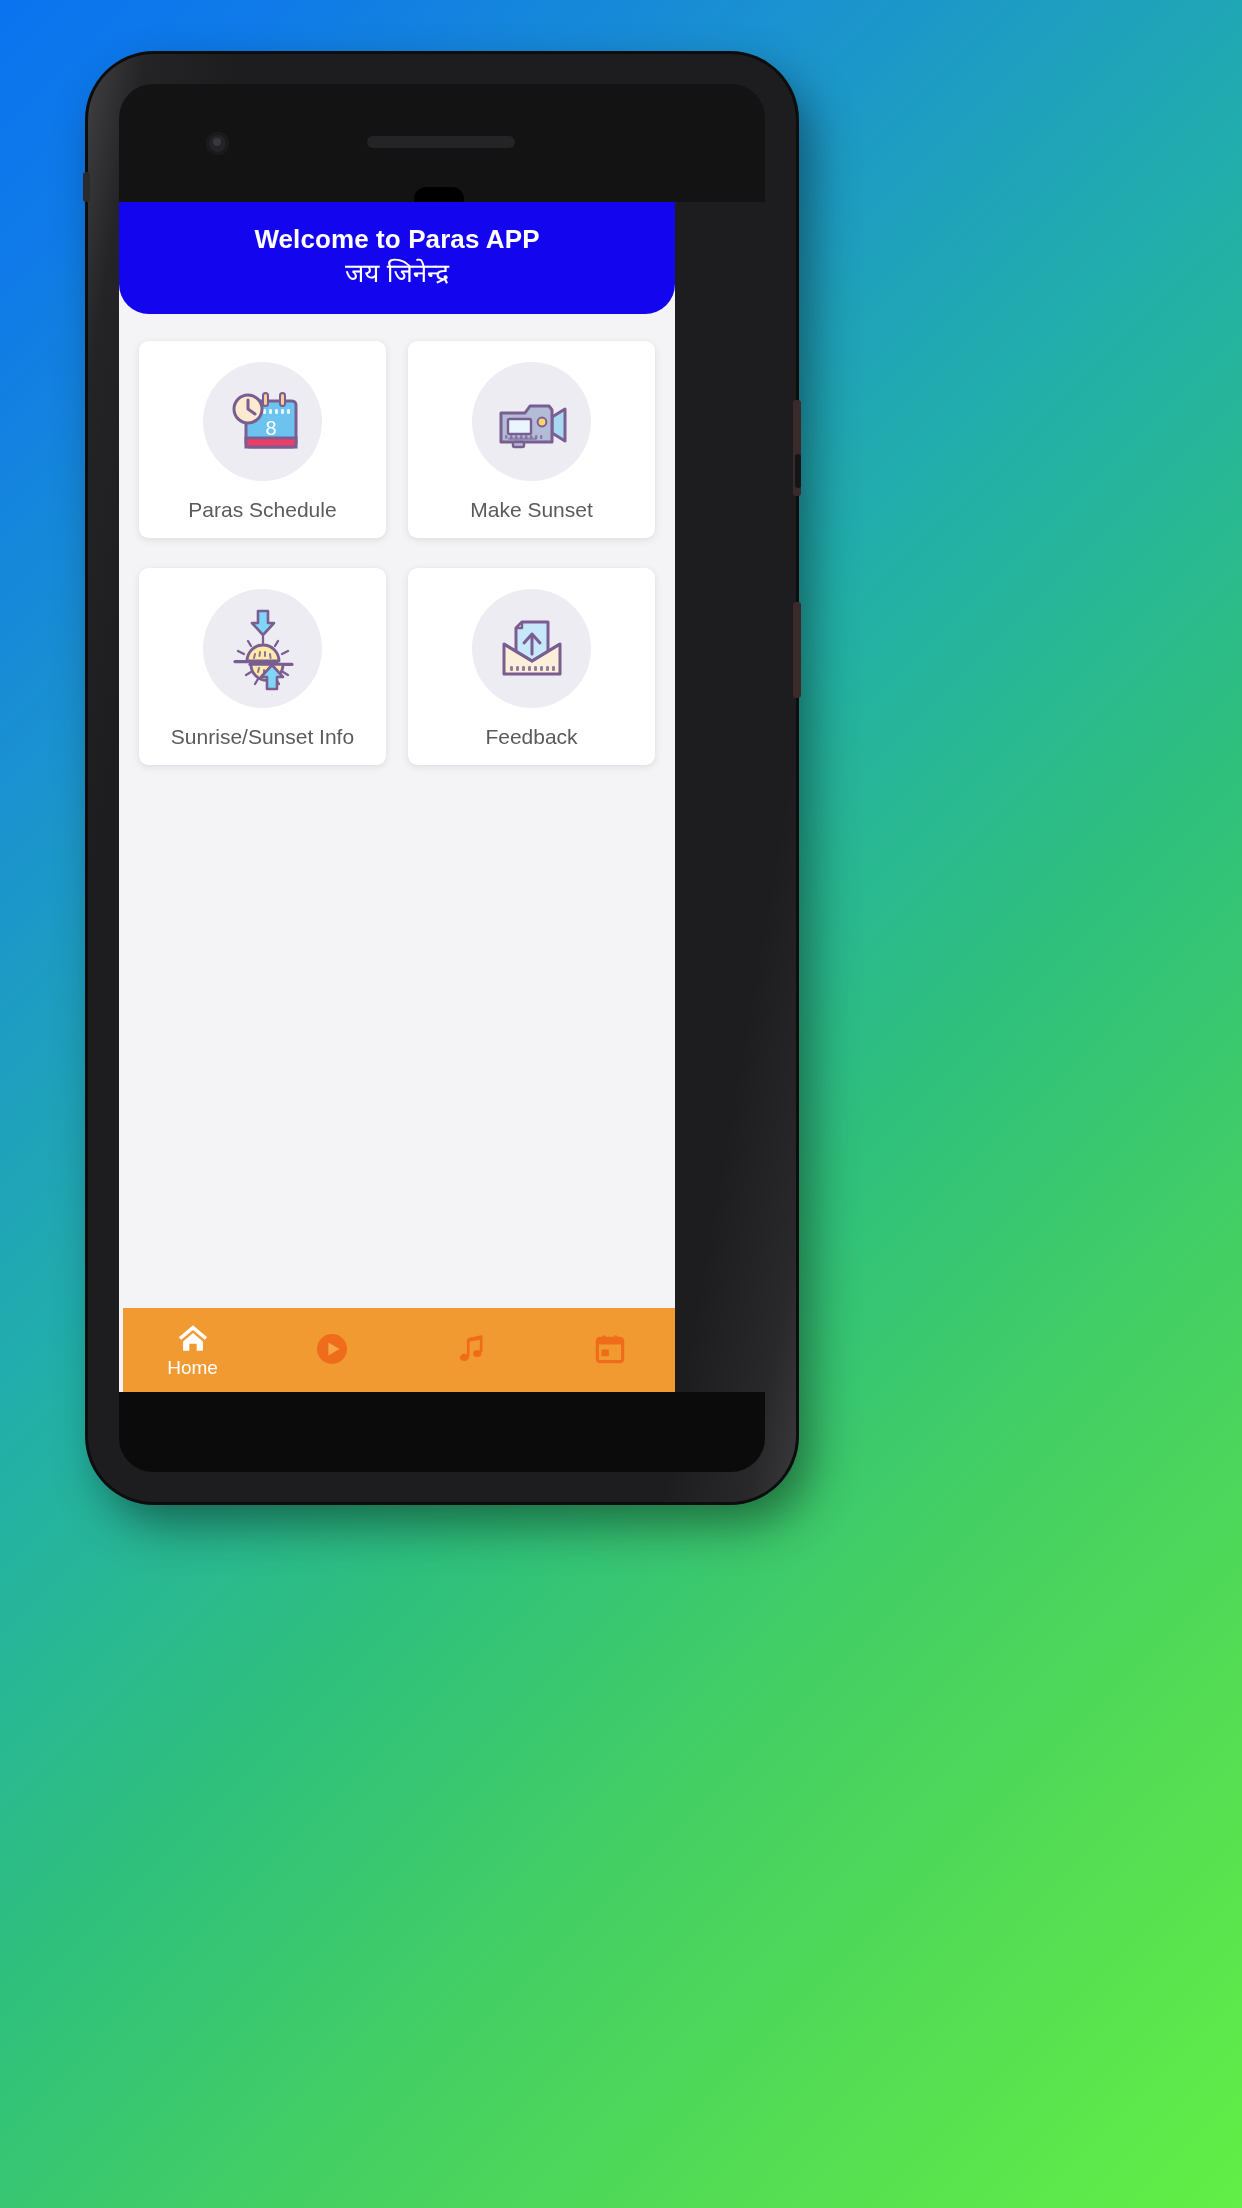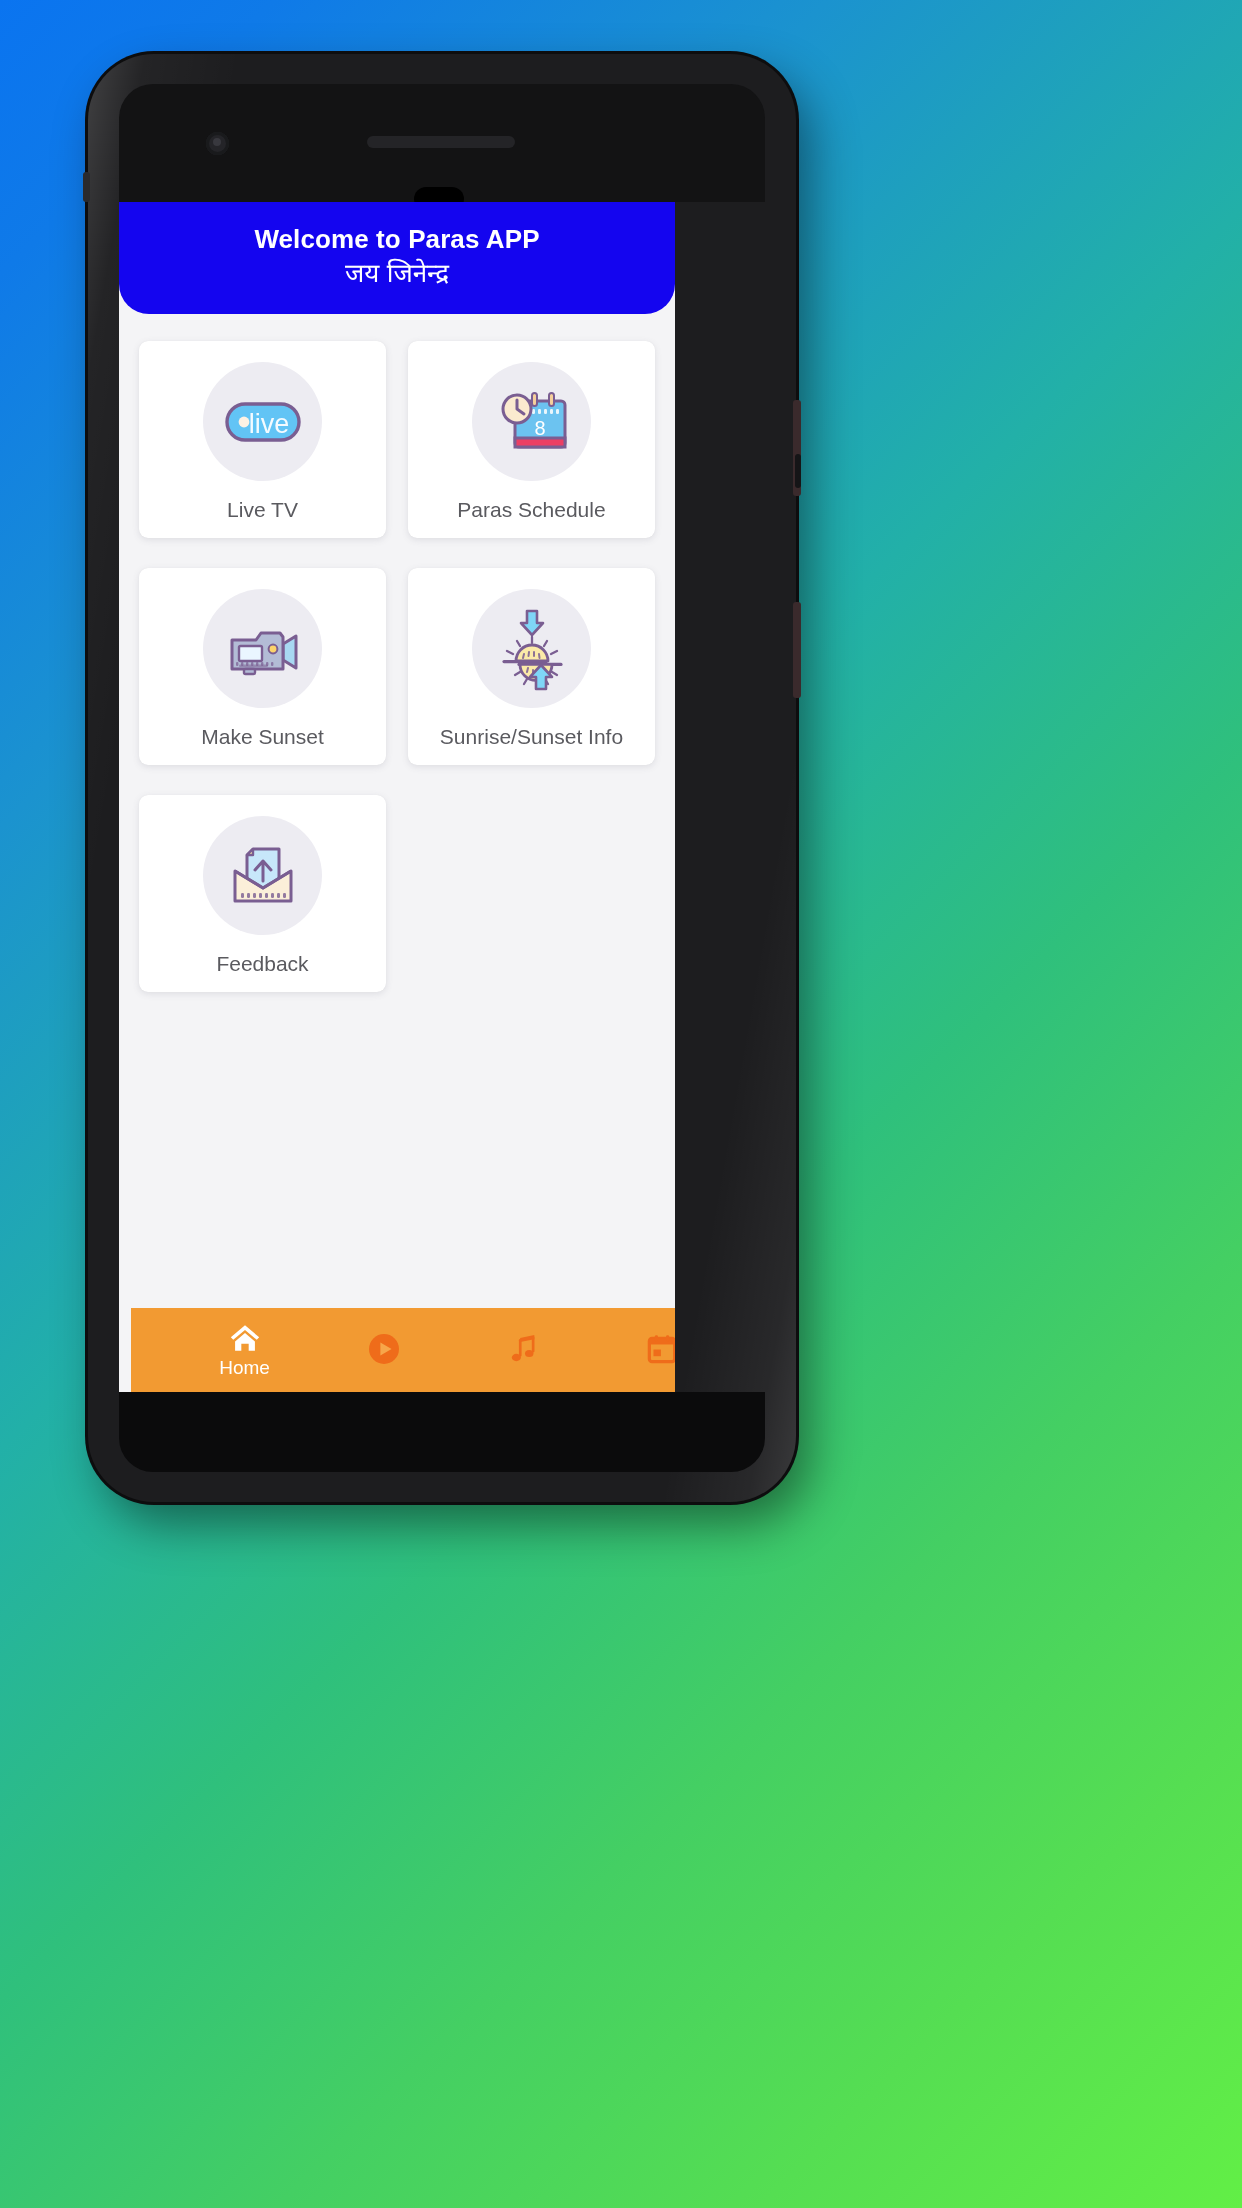--- a/index.html
+++ b/index.html
@@ -181,28 +181,27 @@
     margin-top: 17px;
     font-size: 21px;
     color: #5a5a5f;
     text-align: center;
     line-height: 1.1;
   }
 
   
   #bottom-nav {
     position: absolute;
-    left: 12px;
+    left: 4px;
     bottom: 0;
     width: 100%;
     height: 84px;
     background: #f29a32;
     display: flex;
     align-items: center;
-    padding-left: 44px;
   }
   .nav-item {
     flex: 1;
     display: flex;
     flex-direction: column;
     align-items: center;
     justify-content: center;
     gap: 2px;
   }
   .nav-label {
@@ -243,30 +242,20 @@
 
     <div id="screen">
 
       <div id="app-header">
         <div id="app-title">Welcome to Paras APP</div>
         <div id="app-subtitle">जय जिनेन्द्र</div>
       </div>
 
       <div id="card-grid">
 
-        <div class="feature-card">
-          <div class="card-icon-circle">
-            <svg width="92" height="92" viewBox="0 0 92 92">
-              <rect x="10" y="28" width="72" height="36" rx="18" fill="#62c4f5" stroke="#7a5e92" stroke-width="3.4"></rect>
-              <circle cx="27" cy="46" r="5.4" fill="#fdf2e4"></circle>
-              <text x="52" y="57" text-anchor="middle" font-family="'Liberation Sans', sans-serif" font-size="27" fill="#f4fbff">live</text>
-            </svg>
-          </div>
-          <div class="card-label">Live TV</div>
-        </div>
 
         <div class="feature-card">
           <div class="card-icon-circle">
             <svg width="86" height="86" viewBox="0 0 86 86">
 
               <rect x="26" y="22" width="50" height="46" rx="4" fill="#6cc3f0" stroke="#7a5e92" stroke-width="3"></rect>
               <rect x="26" y="59" width="50" height="9" fill="#ec3e64" stroke="#7a5e92" stroke-width="3"></rect>
 
               <g fill="#ffffff" opacity="0.85">
                 <rect x="31" y="30" width="3" height="5" rx="1.2"></rect>

